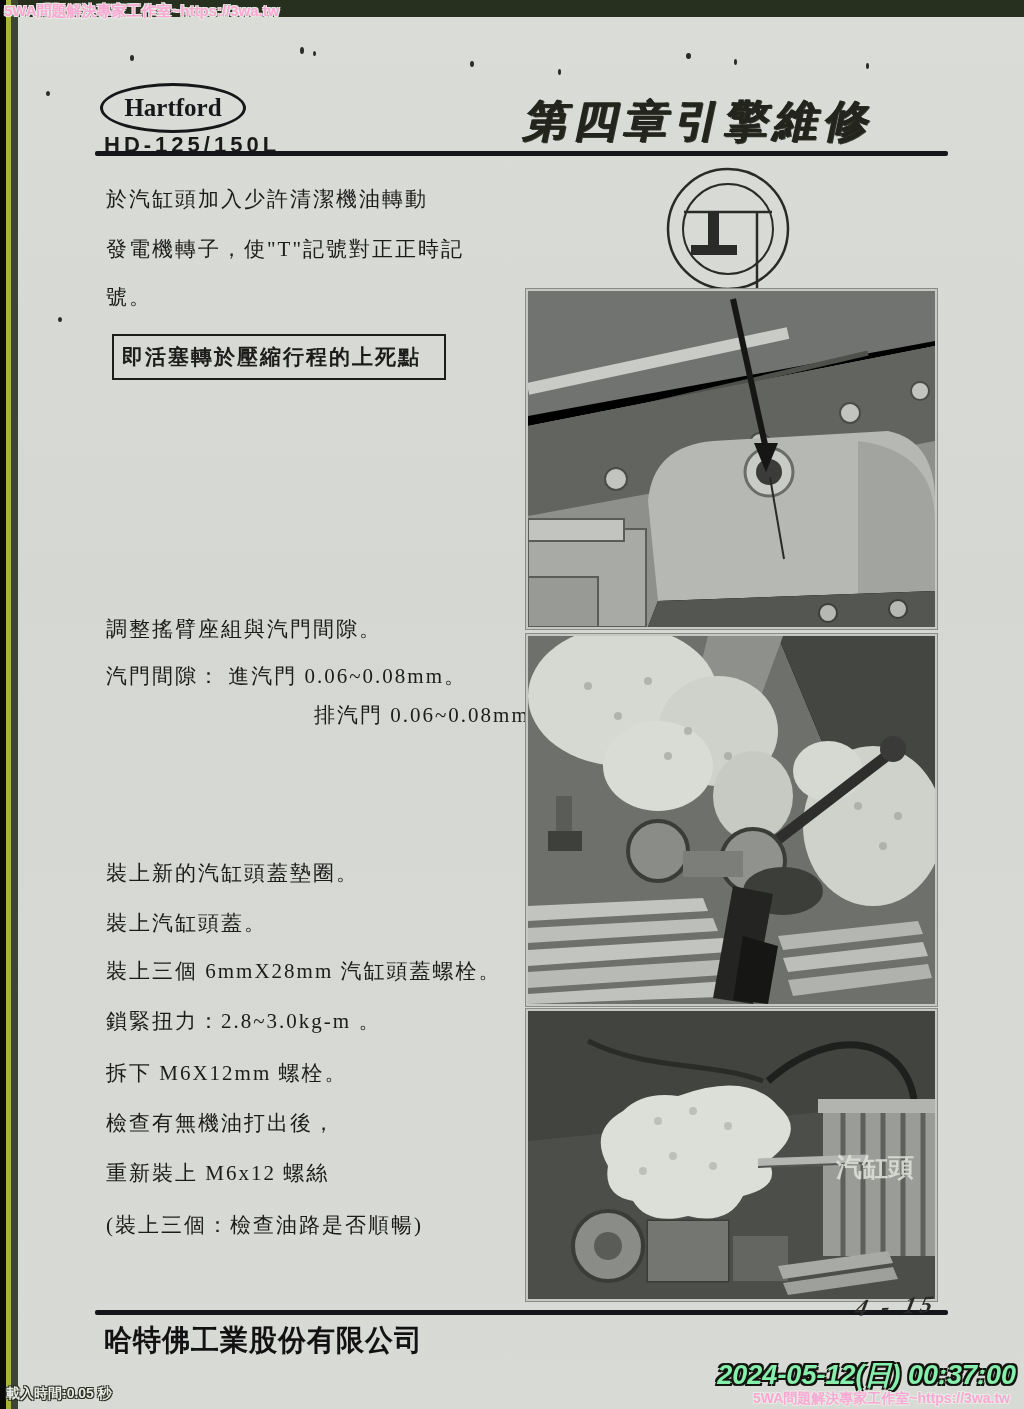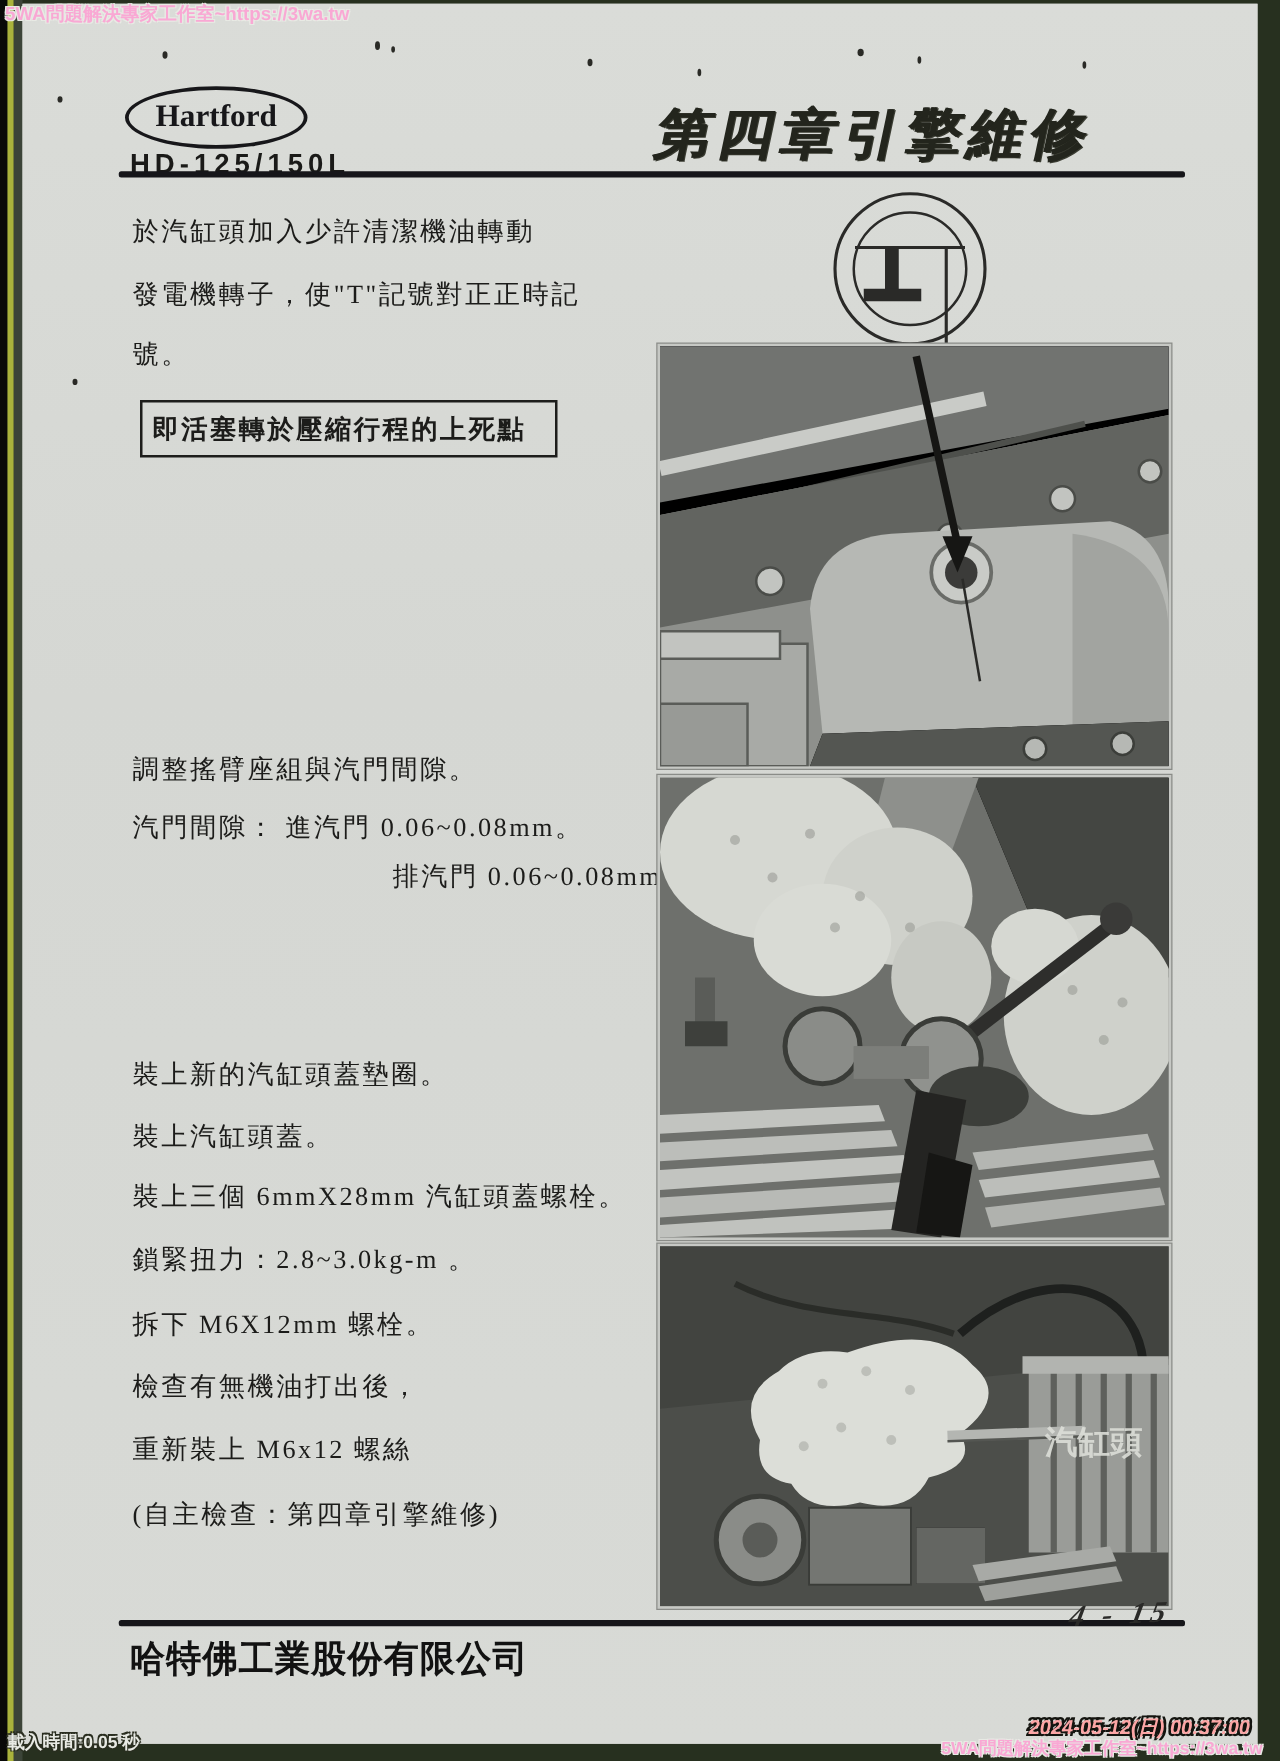--- a/index.html
+++ b/index.html
@@ -3,32 +3,32 @@
 <meta charset="utf-8">
 <style>
   html,body{margin:0;padding:0;background:#1d2419;}
   #page{position:relative;width:1024px;height:1409px;overflow:hidden;
         background:#27301f;font-family:"Liberation Serif",serif;}
   
   .edge-black{position:absolute;left:0;top:0;width:6px;height:1409px;background:#090a08;}
   .edge-green{position:absolute;left:6px;top:0;width:5px;height:1409px;background:#aab33c;}
   .edge-dark{position:absolute;left:11px;top:0;width:7px;height:1409px;background:#3c4438;}
   
-  #paper{position:absolute;left:18px;top:3px;width:988px;height:1392px;
+  #paper{position:absolute;left:18px;top:17px;width:988px;height:1392px;
          background:#d7d9d5;
-         background-image:linear-gradient(180deg,#dadcd8 0%,#d5d7d3 40%,#d8dad6 100%);}
+         background-image:linear-gradient(180deg,#dadcd8 0%,#d5d7d3 40%,#d8dad6 100%);padding-left:18px;}
   .txt{position:absolute;color:#1c1c1a;white-space:nowrap;}
   .body-line{font-size:21px;letter-spacing:2px;}
   
   .wm{font-family:"Liberation Sans",sans-serif;font-weight:bold;color:#f9a8d4;
       text-shadow:1px 1px 0 #e8eae4,-1px -1px 0 #e8eae4,1px -1px 0 #e8eae4,-1px 1px 0 #e8eae4;}
   #wm-top{left:4px;top:2px;font-size:15px;z-index:5;}
   #wm-bottom{right:14px;bottom:1px;font-size:14px;z-index:5;}
-  #timestamp{right:24px;bottom:16px;font-size:16px;font-family:"Liberation Sans",sans-serif;
-             font-weight:bold;font-style:italic;color:#fca5a5;z-index:5;
+  #timestamp{right:8px;bottom:16px;font-size:27px;font-family:"Liberation Sans",sans-serif;
+             font-weight:bold;font-style:italic;color:#86efac;z-index:5;
              text-shadow:2px 2px 0 #14140f,-2px -2px 0 #14140f,2px -2px 0 #14140f,-2px 2px 0 #14140f;}
   #load-time{left:6px;bottom:6px;font-size:14px;font-family:"Liberation Sans",sans-serif;
              font-weight:bold;color:#e8eae4;z-index:5;
              text-shadow:1px 1px 0 #2a2e20,-1px -1px 0 #2a2e20,1px -1px 0 #2a2e20,-1px 1px 0 #2a2e20;}
   
   #logo-oval{position:absolute;left:82px;top:66px;width:140px;height:44px;border:3px solid #17171a;
              border-radius:50%;display:flex;align-items:center;justify-content:center;}
   #logo-text{font-family:"Liberation Serif",serif;font-weight:bold;font-size:25px;color:#17171a;letter-spacing:0px;}
   #model{left:86px;top:115px;font-family:"Liberation Sans",sans-serif;font-weight:bold;
          font-size:22px;letter-spacing:4px;color:#1a1a18;}
@@ -201,21 +201,21 @@
       </svg>
     </div>
 
     <div class="txt body-line" style="left:88px;top:842px;">裝上新的汽缸頭蓋墊圈。</div>
     <div class="txt body-line" style="left:88px;top:892px;">裝上汽缸頭蓋。</div>
     <div class="txt body-line" style="left:88px;top:940px;">裝上三個 6mmX28mm 汽缸頭蓋螺栓。</div>
     <div class="txt body-line" style="left:88px;top:990px;">鎖緊扭力：2.8~3.0kg-m 。</div>
     <div class="txt body-line" style="left:88px;top:1042px;">拆下 M6X12mm 螺栓。</div>
     <div class="txt body-line" style="left:88px;top:1092px;">檢查有無機油打出後，</div>
     <div class="txt body-line" style="left:88px;top:1142px;">重新裝上 M6x12 螺絲</div>
-    <div class="txt body-line" style="left:88px;top:1194px;">(自主檢查：第四章引擎維修)</div>
+    <div class="txt body-line" style="left:88px;top:1194px;">(裝上三個：檢查油路是否順暢)</div>
 
     <div class="photo" style="left:510px;top:994px;width:407px;height:288px;">
       <svg width="407" height="288" viewBox="0 0 407 288">
         <rect width="407" height="288" fill="#4c4e4a"></rect>
         <polygon points="0,0 407,0 407,90 0,130" fill="#424440"></polygon>
 
         <path d="M240,70 C320,0 400,40 385,120" fill="none" stroke="#1e201e" stroke-width="7"></path>
         <path d="M60,30 C120,60 180,50 235,70" fill="none" stroke="#2a2c28" stroke-width="5"></path>
 
         <rect x="295" y="95" width="112" height="150" fill="#9a9c98"></rect>

